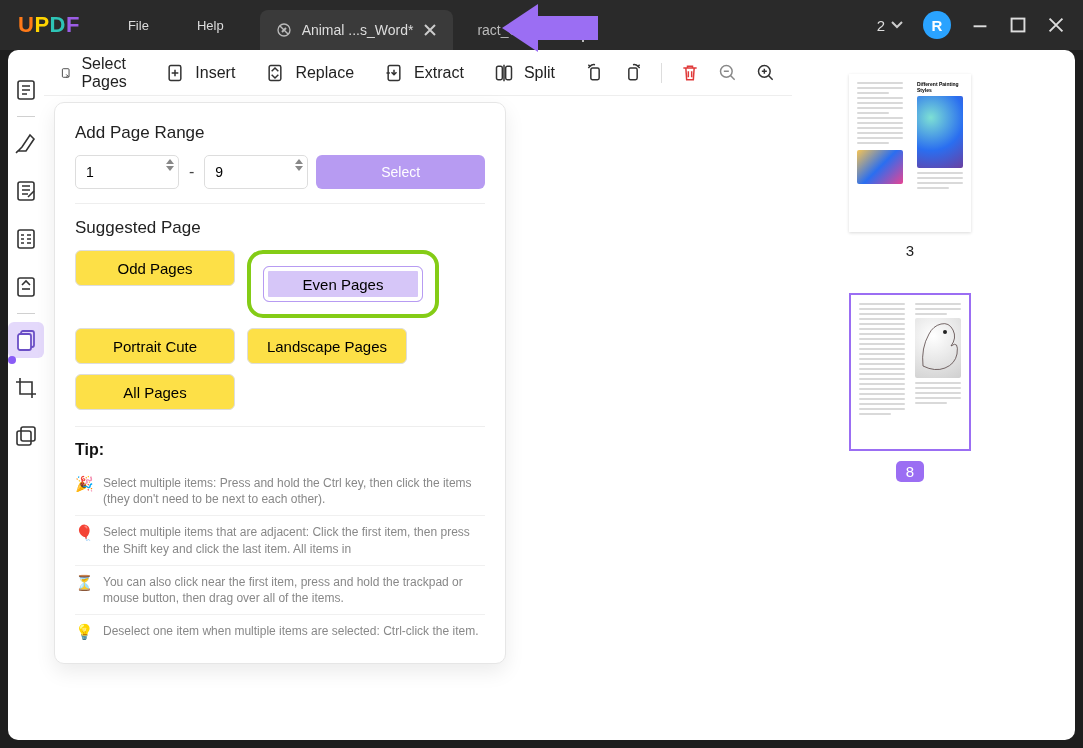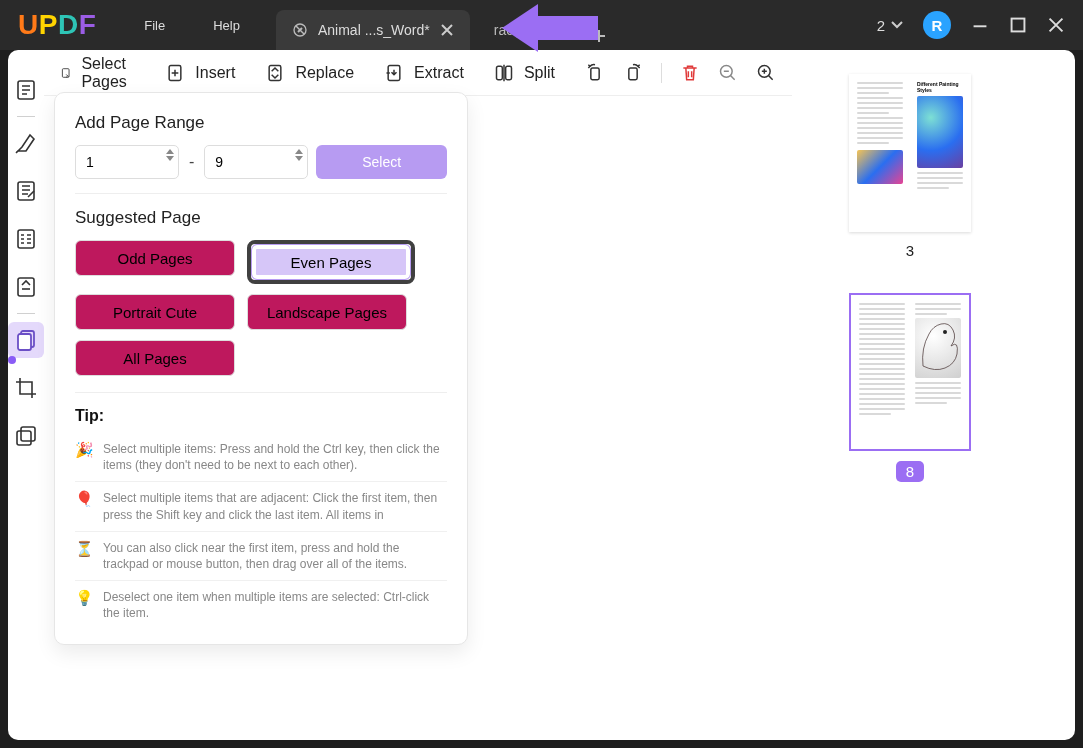--- a/index.html
+++ b/index.html
@@ -1,20 +1,20 @@
 <!DOCTYPE html>
 <html><head>
 <meta charset="utf-8">
 <style>
   * { box-sizing: border-box; margin: 0; padding: 0; font-family: -apple-system, "Segoe UI", Arial, sans-serif; }
   body { width: 1083px; height: 748px; background: #1e1e1e; overflow: hidden; position: relative; }
 
   
   .titlebar { height: 50px; background: #2a2a2a; display: flex; align-items: center; color: #ddd; position: relative; }
-  .logo { font-size: 28px; font-weight: 800; margin-left: 18px; letter-spacing: 0.5px; }
+  .logo { font-size: 22px; font-weight: 800; margin-left: 18px; letter-spacing: 0.5px; }
   .logo .u { color: #ff7a18; }
   .logo .p { color: #ffd400; }
   .logo .d { color: #2ec4b6; }
   .logo .f { color: #9b5de5; }
   .menu-item { margin-left: 48px; font-size: 13px; cursor: pointer; }
   .tabs { display: flex; margin-left: 36px; height: 100%; align-items: flex-end; }
   .tab { height: 40px; display: flex; align-items: center; padding: 16px 16px; font-size: 14px; color: #ddd; border-top-left-radius: 8px; border-top-right-radius: 8px; position: relative; gap: 10px; cursor: pointer; }
   .tab.active { background: #3a3a3a; }
   .tab.inactive { color: #bbb; margin-left: 8px; }
   .tab-icon { width: 16px; height: 16px; display: inline-flex; align-items: center; justify-content: center; }
@@ -56,40 +56,40 @@
   .page .col { position: absolute; top: 8px; bottom: 8px; width: 46px; }
   .page .col.l { left: 8px; }
   .page .col.r { right: 8px; }
   .line { height: 2px; background: #d9d9d9; margin-bottom: 3px; border-radius: 1px; }
   .line.s { width: 70%; }
   .img-block { width: 100%; border-radius: 2px; }
   .page-num { font-size: 15px; color: #222; }
   .page-num.badge { background: #9b6ef3; color: #fff; padding: 2px 10px; border-radius: 5px; }
 
   
-  .panel { position: absolute; top: 42px; left: 10px; width: 414px; background: #fff; border-radius: 10px; border: 1px solid #e6e6e6; box-shadow: 0 8px 20px rgba(0,0,0,0.08); padding: 20px 20px 14px; z-index: 40; }
+  .panel { position: absolute; top: 52px; left: 10px; width: 452px; background: #fff; border-radius: 10px; border: 1px solid #e6e6e6; box-shadow: 0 8px 20px rgba(0,0,0,0.08); padding: 20px 20px 14px; z-index: 40; }
   .panel h3 { font-size: 17px; font-weight: 500; margin-bottom: 12px; color: #222; }
   .range-row { display: flex; align-items: center; gap: 8px; margin-bottom: 14px; }
   .num-input { width: 104px; height: 34px; border: 1px solid #ddd; border-radius: 5px; padding: 0 22px 0 10px; font-size: 14px; position: relative; }
   .num-wrap { position: relative; }
   .spinner { position: absolute; right: 5px; top: 4px; display: flex; flex-direction: column; gap: 2px; }
   .spinner span { width: 0; height: 0; border-left: 4px solid transparent; border-right: 4px solid transparent; cursor: pointer; }
   .spinner .up { border-bottom: 5px solid #888; }
   .spinner .down { border-top: 5px solid #888; }
   .dash { font-size: 16px; color: #444; padding: 0 2px; }
   .select-btn { flex: 1; height: 34px; background: #b79bf2; border: none; border-radius: 6px; color: #fff; font-size: 14px; cursor: pointer; }
   .hr { height: 1px; background: #eee; margin: 6px 0 14px; }
   .chips { display: flex; flex-wrap: wrap; gap: 12px; }
-  .chip { height: 36px; border: 1px solid #ddd; border-radius: 6px; background: #be185d; font-size: 15px; display: flex; align-items: center; justify-content: center; cursor: pointer; }
+  .chip { height: 36px; border: 1px solid #ddd; border-radius: 6px; background: #fde047; font-size: 15px; display: flex; align-items: center; justify-content: center; cursor: pointer; }
   .chip.w2 { width: 160px; }
   .chip.even-sel {
     background: #d6c6f8; border: 1px solid #b79bf2; box-shadow: 0 0 0 4px #fff inset;
   }
   .even-highlight {
-    padding: 0; border: 4px solid #404040; border-radius: 8px; display: inline-flex;
+    padding: 12px; border: 4px solid #84cc16; border-radius: 16px; display: inline-flex;
   }
   .tips { margin-top: 14px; }
   .tip-head { font-size: 16px; font-weight: 600; margin-bottom: 8px; color: #111; }
   .tip-row { display: flex; gap: 10px; padding: 8px 0; border-bottom: 1px solid #f0f0f0; color: #888; font-size: 12px; line-height: 1.35; }
   .tip-row:last-child { border-bottom: none; }
   .tip-icon { width: 18px; height: 18px; flex-shrink: 0; font-size: 15px; line-height: 18px; text-align: center; }
 
   svg { display: block; }
 </style>
 </head>

